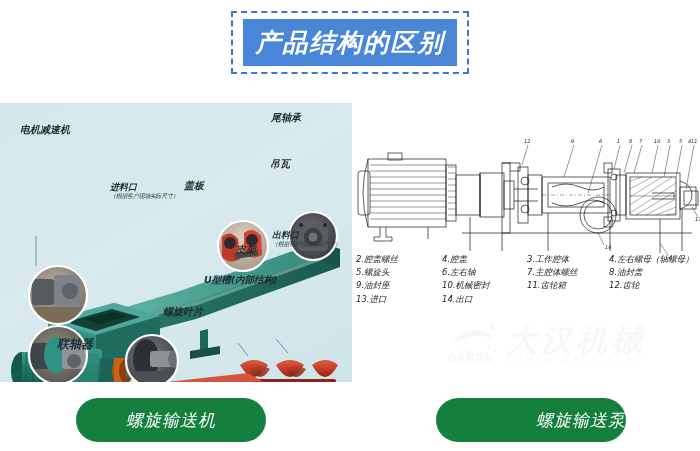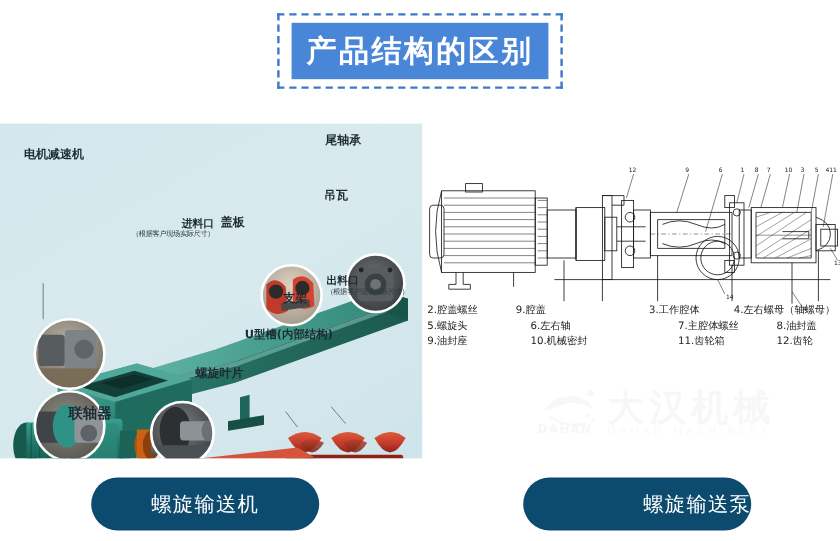--- a/index.html
+++ b/index.html
@@ -3,21 +3,21 @@
 <meta charset="utf-8">
 <style>
   html,body{margin:0;padding:0;}
   body{
     width:700px;height:451px;
     background:#ffffff;
     font-family:"DejaVu Sans","Liberation Sans",sans-serif;
     overflow:hidden;
     position:relative;
   }
-  .page{position:relative;width:700px;height:451px;}
+  .page{position:relative;width:700px;height:451px;font-style:italic;}
 
   
   .title-wrap{
     position:absolute;left:231px;top:11px;width:238px;height:63px;
     border:2px dashed #3e78c8;
     box-sizing:border-box;
     display:flex;align-items:center;justify-content:center;
   }
   .title-box{
     width:214px;height:47px;background:#4a86d8;
@@ -44,32 +44,32 @@
   .lbl{position:absolute;color:#1d2b33;font-weight:bold;white-space:nowrap;line-height:1.05;}
   .lbl .sub{display:block;font-weight:normal;font-size:6px;color:#2b3a42;margin-top:1px;letter-spacing:-0.3px;}
 
   
   .draw{position:absolute;left:0;top:0;width:348px;height:180px;}
   .parts{position:absolute;left:4px;top:150px;width:340px;}
   .parts-row{display:flex;font-size:8.5px;color:#222;line-height:1.55;white-space:nowrap;}
   .parts-row span{display:inline-block;}
   .c1{width:86px;}
   .c2{width:85px;}
-  .c3{width:82px;margin-left:38px;}
+  .c3{width:82px;}
   .c4{width:auto;}
 
   
   .wm{position:absolute;left:96px;top:222px;width:250px;height:46px;opacity:.55;}
   .wm-cn{position:absolute;left:58px;top:0;font-size:31px;font-weight:bold;color:#f2f2f2;letter-spacing:4px;line-height:1;}
   .wm-en{position:absolute;left:58px;top:30px;font-size:9px;color:#f4f4f4;letter-spacing:3.2px;}
   .wm-dh{position:absolute;left:0;top:28px;font-size:10px;color:#f0f0f0;letter-spacing:1px;font-weight:bold;}
 
   
   .btn{
-    position:absolute;height:44px;border-radius:22px;background:#0c4a6e;
+    position:absolute;height:44px;border-radius:22px;background:#15803d;
     display:flex;align-items:center;justify-content:center;
     color:#fff;font-size:17px;font-weight:normal;letter-spacing:1px;
   }
   .btn-left{left:76px;top:398px;width:190px;}
   .btn-right{left:436px;top:398px;width:190px;justify-content:flex-end;}
 </style>
 </head>
 <body>
 
 <div class="page">
@@ -291,21 +291,21 @@
           <rect x="132" y="268" width="44" height="12" fill="#4a4f52"></rect>
         </g>
         <circle cx="152" cy="258" r="26" fill="none" stroke="#ffffff" stroke-width="2.2"></circle>
       </svg>
 
       
       <div class="lbl" style="left:20px;top:22px;font-size:10px;">
         <span>电机减速机</span>
       </div>
 
-      <div class="lbl" style="left:110px;top:80px;font-size:9px;text-align:right;">
+      <div class="lbl" style="left:110px;top:80px;font-size:9px;text-align:left;">
         <span>进料口</span>
         <span class="sub">（根据客户现场实际尺寸）</span>
       </div>
 
       <div class="lbl" style="left:184px;top:78px;font-size:10px;">
         <span>盖板</span>
       </div>
 
       <div class="lbl" style="left:271px;top:10px;font-size:10px;">
         <span>尾轴承</span>
@@ -467,35 +467,41 @@
         <text x="253" y="146">14</text>
         <text x="317" y="156">4</text>
         <text x="343" y="118">13</text>
         <text x="336" y="40">4</text>
       </g>
     </svg>
 
     <div class="parts">
       <div class="parts-row">
         <span class="c1">2.腔盖螺丝</span>
-        <span class="c2">9.腔盖</span>
+        <span class="c2">4.腔盖</span>
         <span class="c3">3.工作腔体</span>
         <span class="c4">4.左右螺母（轴螺母）</span>
       </div>
       <div class="parts-row">
         <span class="c1">5.螺旋头</span>
         <span class="c2">6.左右轴</span>
         <span class="c3">7.主腔体螺丝</span>
         <span class="c4">8.油封盖</span>
       </div>
       <div class="parts-row">
         <span class="c1">9.油封座</span>
         <span class="c2">10.机械密封</span>
         <span class="c3">11.齿轮箱</span>
         <span class="c4">12.齿轮</span>
+      </div>
+      <div class="parts-row">
+        <span class="c1">13.进口</span>
+        <span class="c2">14.出口</span>
+        <span class="c3"></span>
+        <span class="c4"></span>
       </div>
     </div>
 
     <div class="wm">
       <svg width="52" height="40" viewBox="0 0 52 40" style="position:absolute;left:0;top:-2px;">
         <path d="M4,20 q12,-16 30,-12 q10,2 12,10 q-12,-8 -24,-4 q-12,4 -18,6 Z" fill="#f2f2f2"></path>
         <path d="M10,24 q14,10 30,6" stroke="#f2f2f2" stroke-width="2" fill="none"></path>
         <circle cx="44" cy="5" r="2.5" fill="#f2f2f2"></circle>
         <rect x="40" y="22" width="3" height="3" fill="#f2f2f2"></rect>
         <rect x="45" y="26" width="3" height="3" fill="#f2f2f2"></rect>

